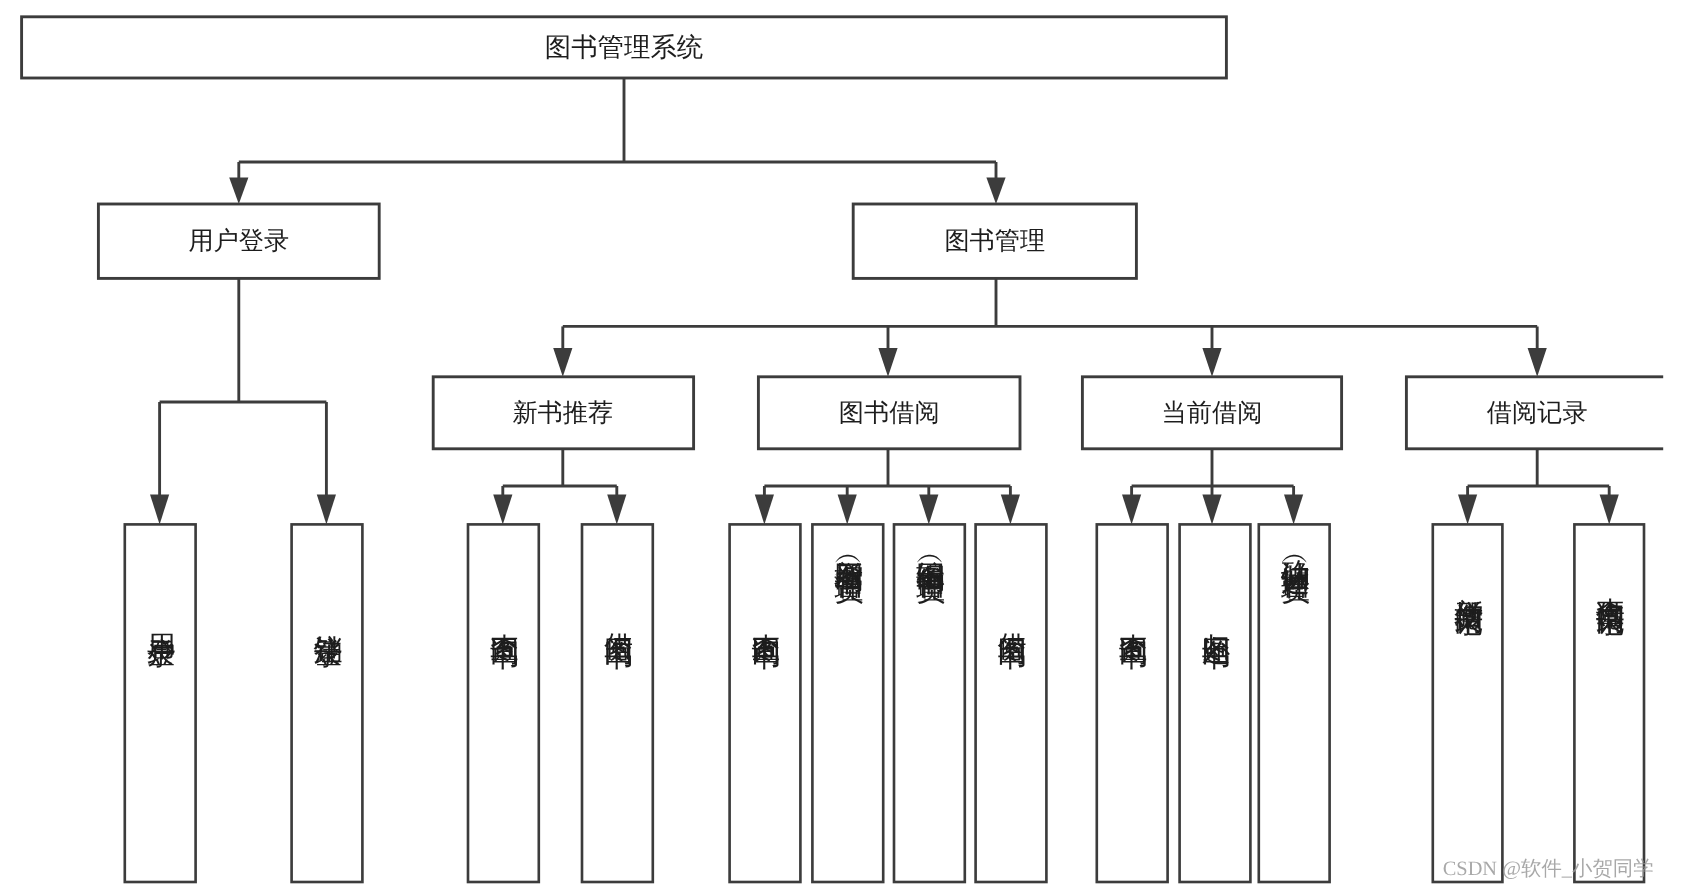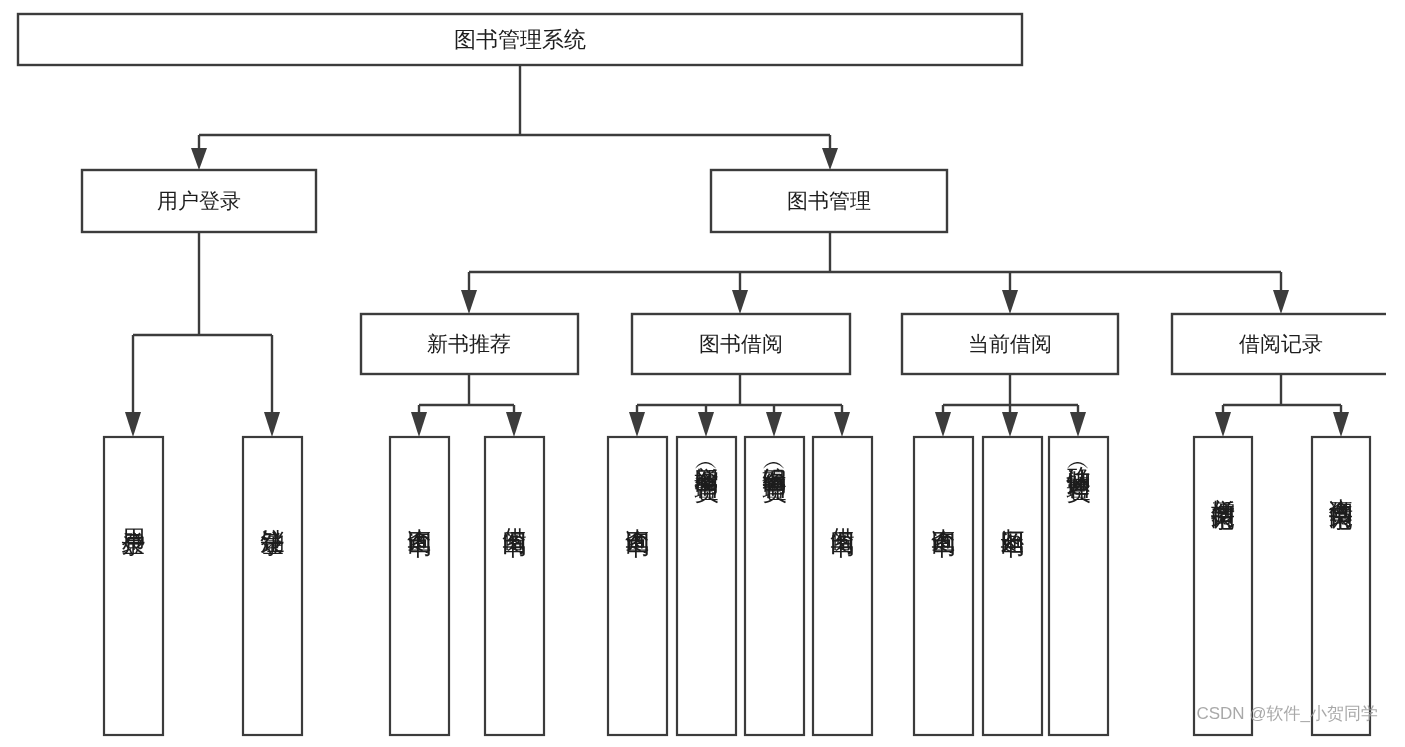--- a/index.html
+++ b/index.html
@@ -72,22 +72,22 @@
     font-family: "Liberation Sans", "DejaVu Sans", sans-serif;
     font-size: 24px;
     line-height: 1;
     color: #1d1d1d;
     letter-spacing: 2px;
     white-space: nowrap;
   }
   .watermark {
     position: absolute;
     right: 8px;
-    bottom: 22px;
-    font-family: Liberation Sans, sans-serif;
+    bottom: 12px;
+    font-family: Liberation Serif, serif;
     font-size: 17px;
     color: #9a9a9a;
     opacity: 0.85;
     white-space: nowrap;
     pointer-events: none;
   }
 </style>
 </head>
 <body>
 

